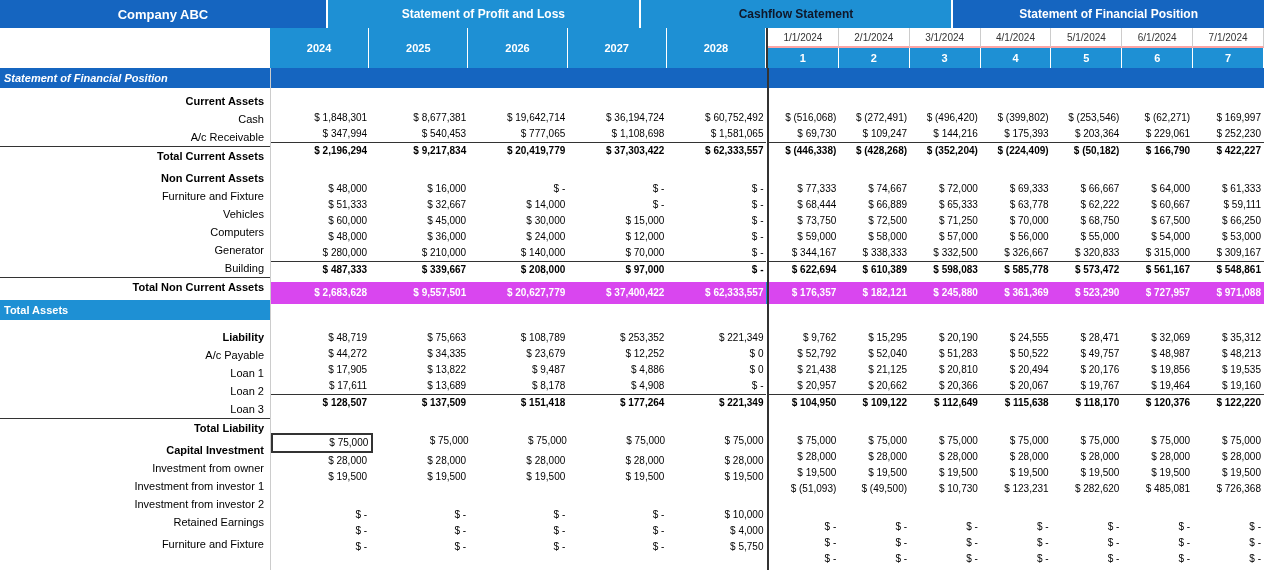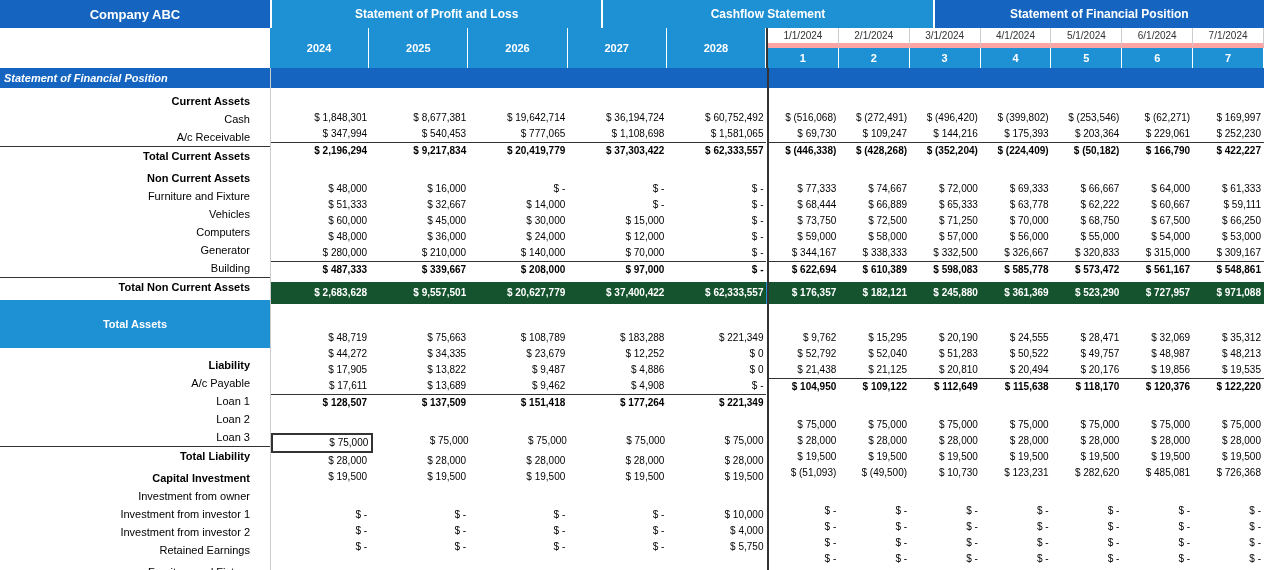--- a/index.html
+++ b/index.html
@@ -3,54 +3,54 @@
   <meta charset="utf-8">
   <style>
     * { box-sizing: border-box; margin: 0; padding: 0; }
     body { font-family: Arial, sans-serif; font-size: 11px; background: #fff; overflow-x: auto; }
     .bold { font-weight: bold; }
     
     
     .page-wrapper { width: 1264px; overflow-x: hidden; }
     
     .top-header { display: flex; height: 28px; }
-    .th-company { width: 270px; background: #1565c0; display: flex; align-items: center; justify-content: center; font-weight: bold; font-size: 13px; color: #fff; }
+    .th-company { width: 326px; background: #1565c0; display: flex; align-items: center; justify-content: center; font-weight: bold; font-size: 13px; color: #fff; }
     .th-pl { flex: 1; background: #1e90d4; display: flex; align-items: center; justify-content: center; font-weight: bold; font-size: 12px; color: #fff; border-left: 2px solid #fff; }
-    .th-cf { flex: 1; background: #1e90d4; display: flex; align-items: center; justify-content: center; font-weight: bold; font-size: 12px; color: #ffffff; border-left: 2px solid #fff; }
+    .th-cf { flex: 1; background: #1e90d4; display: flex; align-items: center; justify-content: center; font-weight: bold; font-size: 12px; color: #0f172a; border-left: 2px solid #fff; }
     .th-sfp { flex: 1; background: #1565c0; display: flex; align-items: center; justify-content: center; font-weight: bold; font-size: 12px; color: #fff; border-left: 2px solid #fff; }
 
     .second-row { display: flex; }
     .sr-left { width: 270px; height: 40px; background: #fff; }
     .sr-pl-years { flex: 1; display: flex; flex-direction: column; }
     .sr-pl-year-row { display: flex; flex: 1; }
     .sr-pl-year-cell { flex: 1; background: #1e90d4; display: flex; align-items: center; justify-content: center; font-weight: bold; color: #fff; font-size: 11px; border-right: 1px solid #fff; }
     .sr-sfp-months { flex: 1; display: flex; flex-direction: column; border-left: 2px solid #333; }
     .sr-sfp-top { display: flex; flex: 1; }
-    .sr-sfp-date-cell { flex: 1; background: #fff; display: flex; align-items: center; justify-content: center; font-size: 10px; color: #333; border-right: 1px solid #ccc; border-bottom: 5px solid #fca5a5; }
+    .sr-sfp-date-cell { flex: 1; background: #fff; display: flex; align-items: center; justify-content: center; font-size: 10px; color: #333; border-right: 1px solid #ccc; border-bottom: 2px solid #fca5a5; }
     .sr-sfp-bottom { display: flex; flex: 1; }
     .sr-sfp-num-cell { flex: 1; background: #1e90d4; display: flex; align-items: center; justify-content: center; font-weight: bold; color: #fff; font-size: 11px; border-right: 1px solid #fff; }
 
     
     .body-area { display: flex; }
     .labels-col { width: 270px; min-width: 270px; }
     .pl-data-col { flex: 1; border-left: 1px solid #ccc; border-right: 2px solid #333; overflow: hidden; }
     .sfp-data-col { flex: 1; overflow: hidden; }
 
-    .lbl { text-align: right; padding: 1px 20px; line-height: 16px; }
+    .lbl { text-align: right; padding: 1px 6px; line-height: 16px; }
     .lbl.section { background: #1565c0; color: #fff; font-weight: bold; font-style: italic; text-align: left; padding: 2px 4px; }
     .lbl.subsection { font-weight: bold; }
     .lbl.total { font-weight: bold; }
-    .lbl.total-assets { background: #1e90d4; color: #fff; font-weight: bold; text-align: center; padding: 16px 4px; }
+    .lbl.total-assets { background: #1e90d4; color: #fff; font-weight: bold; text-align: left; padding: 2px 4px; }
     .lbl.spacer { height: 4px; }
 
     .data-grid-row { display: flex; line-height: 16px; }
     .dgc { flex: 1; text-align: right; padding: 0 3px; font-size: 10px; white-space: nowrap; overflow: hidden; }
     .dgc.bold { font-weight: bold; }
     .dgc.total { font-weight: bold; border-top: 1px solid #333; }
-    .dgc.blue { background: #14532d; color: #fff; font-weight: bold; }
+    .dgc.blue { background: #d946ef; color: #fff; font-weight: bold; }
     .dgc.highlight-box { border: 2px solid #333 !important; }
     .section-spacer { height: 4px; }
     .section-header-row { background: #1565c0; height: 20px; }
     .total-assets-row { background: #1e90d4; height: 22px; }
     .total-assets-row .dgc { color: #fff; font-weight: bold; line-height: 22px; }
     .subsection-header-row { height: 18px; }
   </style>
 </head>
 <body>
 
@@ -215,41 +215,41 @@
         <div class="dgc blue">$ 37,400,422</div>
         <div class="dgc blue">$ 62,333,557</div>
       </div>
       <div class="section-spacer"></div>
       <div class="section-spacer"></div>
       <div class="subsection-header-row"></div>
       <div class="data-grid-row">
         <div class="dgc">$ 48,719</div>
         <div class="dgc">$ 75,663</div>
         <div class="dgc">$ 108,789</div>
-        <div class="dgc">$ 183,288</div>
+        <div class="dgc">$ 253,352</div>
         <div class="dgc">$ 221,349</div>
       </div>
       <div class="data-grid-row">
         <div class="dgc">$ 44,272</div>
         <div class="dgc">$ 34,335</div>
         <div class="dgc">$ 23,679</div>
         <div class="dgc">$ 12,252</div>
         <div class="dgc">$ 0</div>
       </div>
       <div class="data-grid-row">
         <div class="dgc">$ 17,905</div>
         <div class="dgc">$ 13,822</div>
         <div class="dgc">$ 9,487</div>
         <div class="dgc">$ 4,886</div>
         <div class="dgc">$ 0</div>
       </div>
       <div class="data-grid-row">
         <div class="dgc">$ 17,611</div>
         <div class="dgc">$ 13,689</div>
-        <div class="dgc">$ 9,462</div>
+        <div class="dgc">$ 8,178</div>
         <div class="dgc">$ 4,908</div>
         <div class="dgc">$ -</div>
       </div>
       <div class="data-grid-row">
         <div class="dgc bold total">$ 128,507</div>
         <div class="dgc bold total">$ 137,509</div>
         <div class="dgc bold total">$ 151,418</div>
         <div class="dgc bold total">$ 177,264</div>
         <div class="dgc bold total">$ 221,349</div>
       </div>
@@ -423,20 +423,29 @@
       <div class="data-grid-row">
         <div class="dgc">$ 21,438</div>
         <div class="dgc">$ 21,125</div>
         <div class="dgc">$ 20,810</div>
         <div class="dgc">$ 20,494</div>
         <div class="dgc">$ 20,176</div>
         <div class="dgc">$ 19,856</div>
         <div class="dgc">$ 19,535</div>
       </div>
       <div class="data-grid-row">
+        <div class="dgc">$ 20,957</div>
+        <div class="dgc">$ 20,662</div>
+        <div class="dgc">$ 20,366</div>
+        <div class="dgc">$ 20,067</div>
+        <div class="dgc">$ 19,767</div>
+        <div class="dgc">$ 19,464</div>
+        <div class="dgc">$ 19,160</div>
+      </div>
+      <div class="data-grid-row">
         <div class="dgc bold total">$ 104,950</div>
         <div class="dgc bold total">$ 109,122</div>
         <div class="dgc bold total">$ 112,649</div>
         <div class="dgc bold total">$ 115,638</div>
         <div class="dgc bold total">$ 118,170</div>
         <div class="dgc bold total">$ 120,376</div>
         <div class="dgc bold total">$ 122,220</div>
       </div>
       <div class="section-spacer"></div>
       <div class="subsection-header-row"></div>

